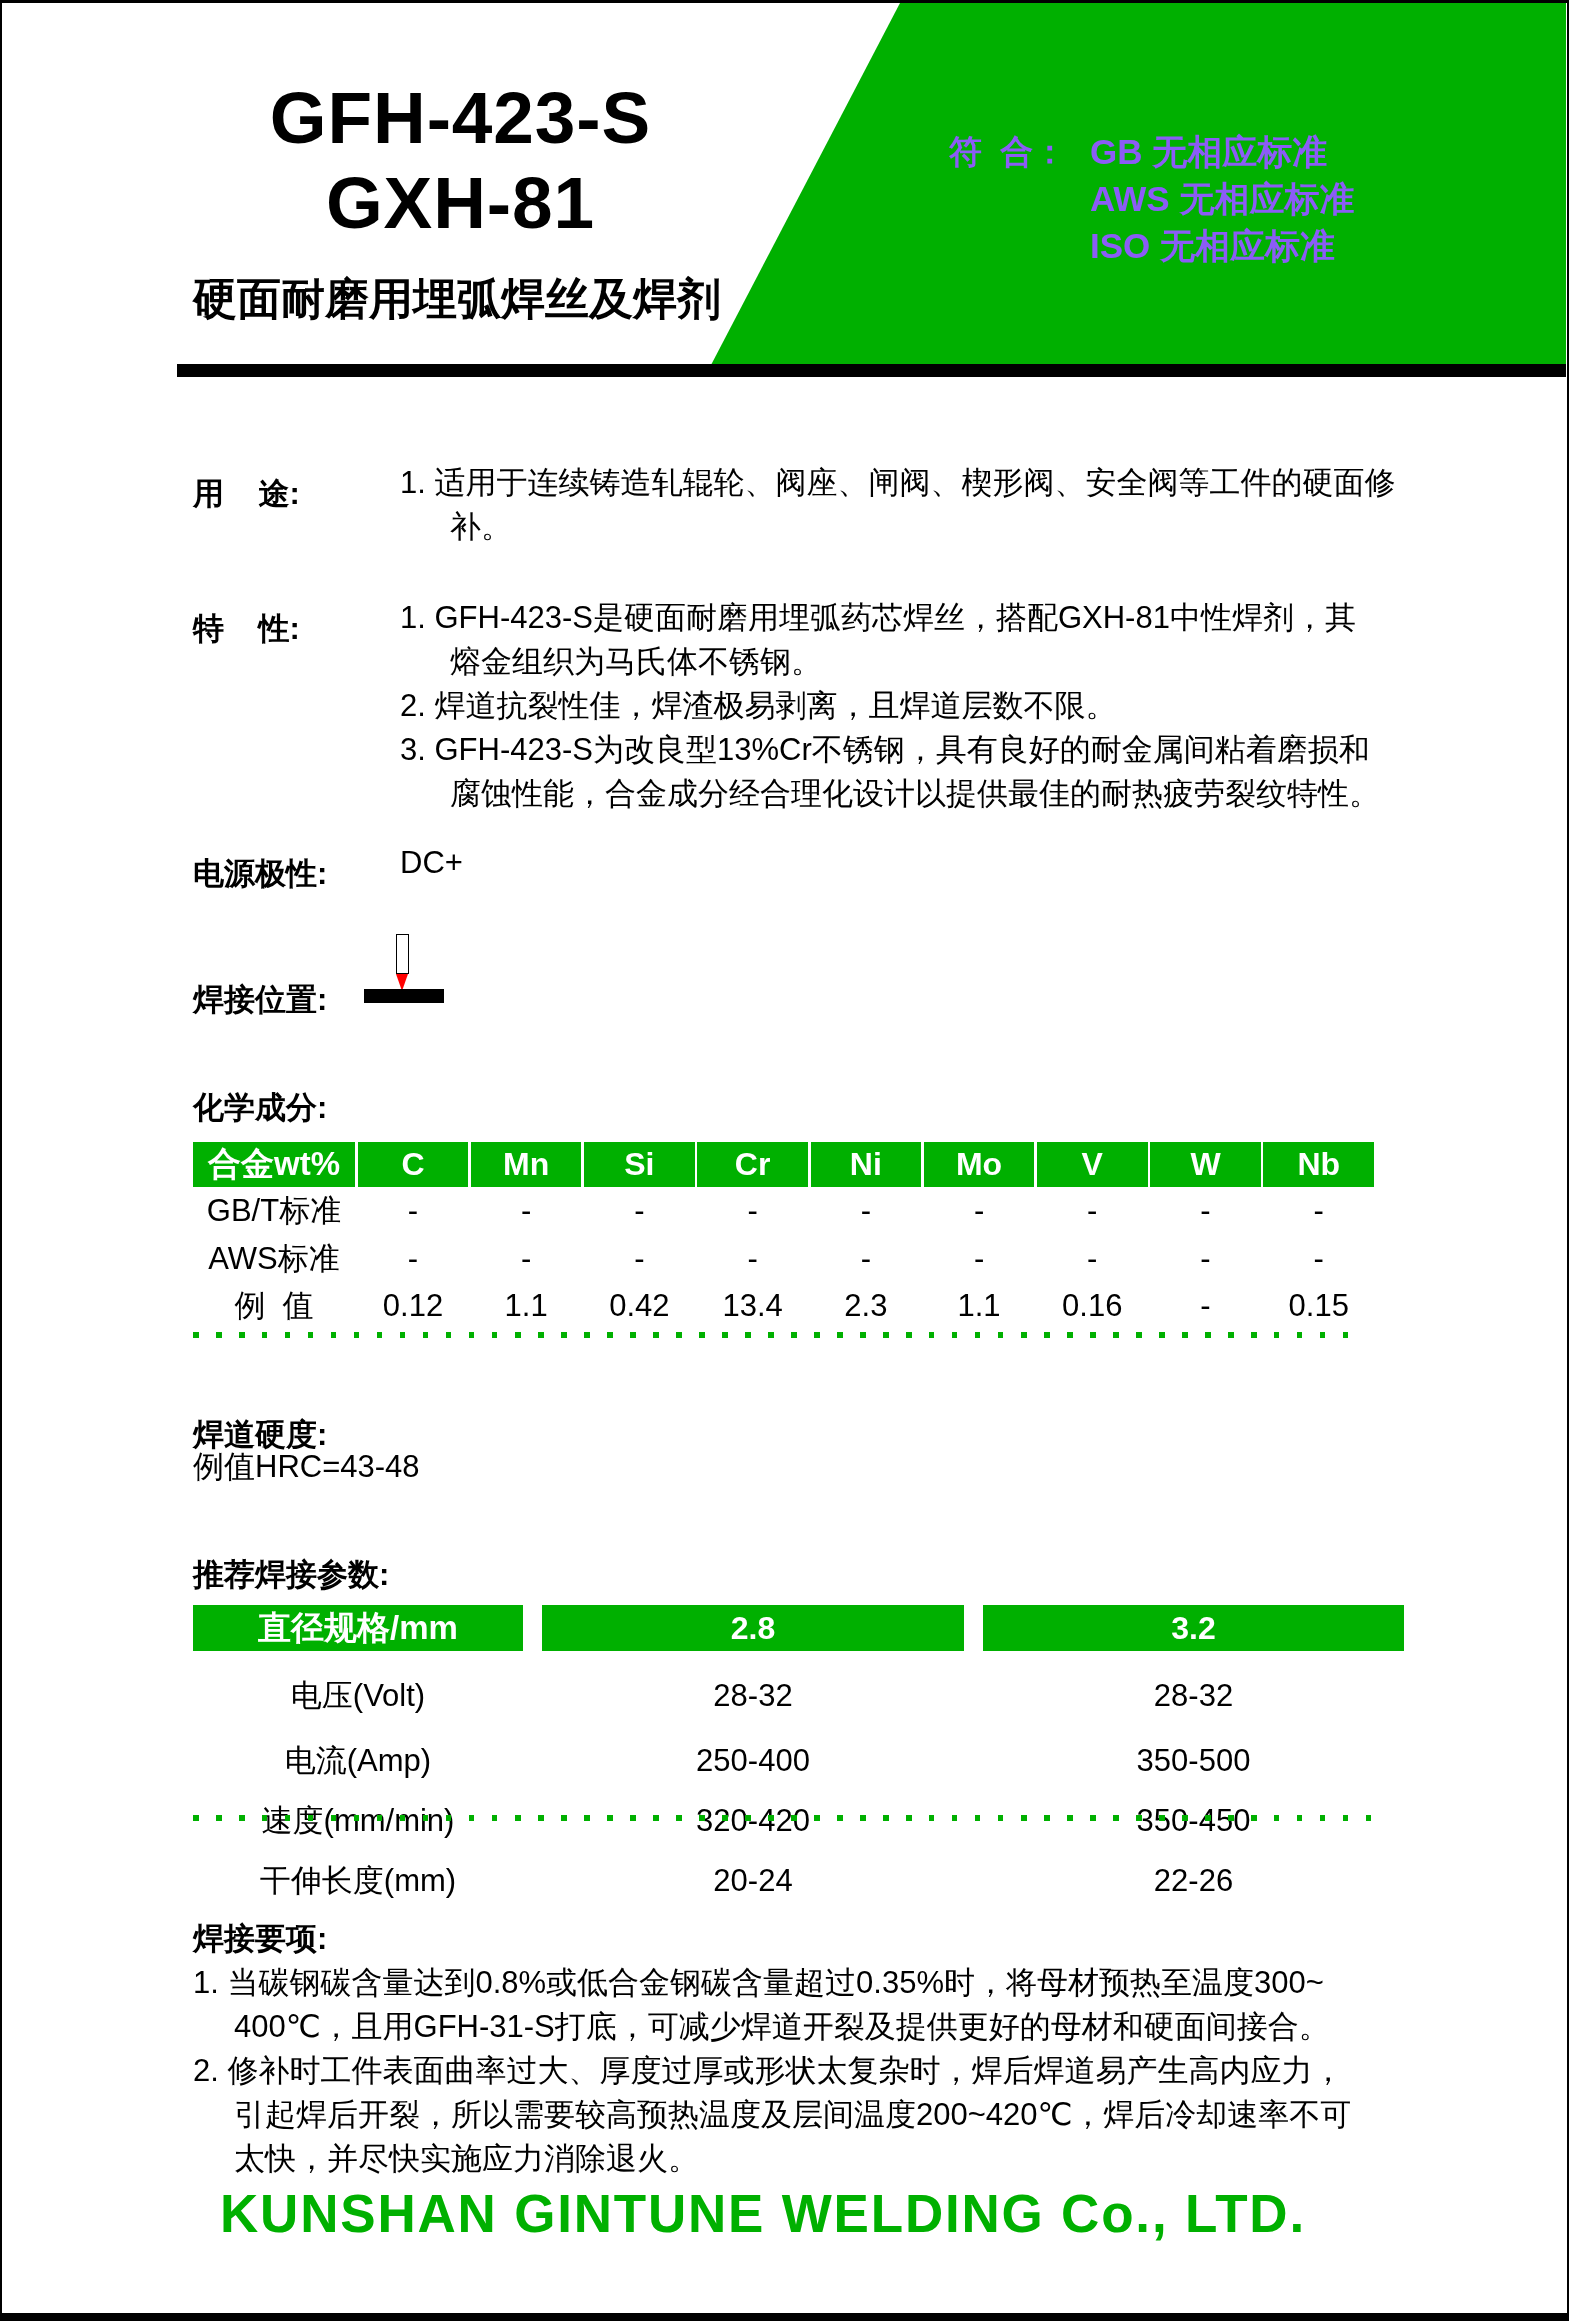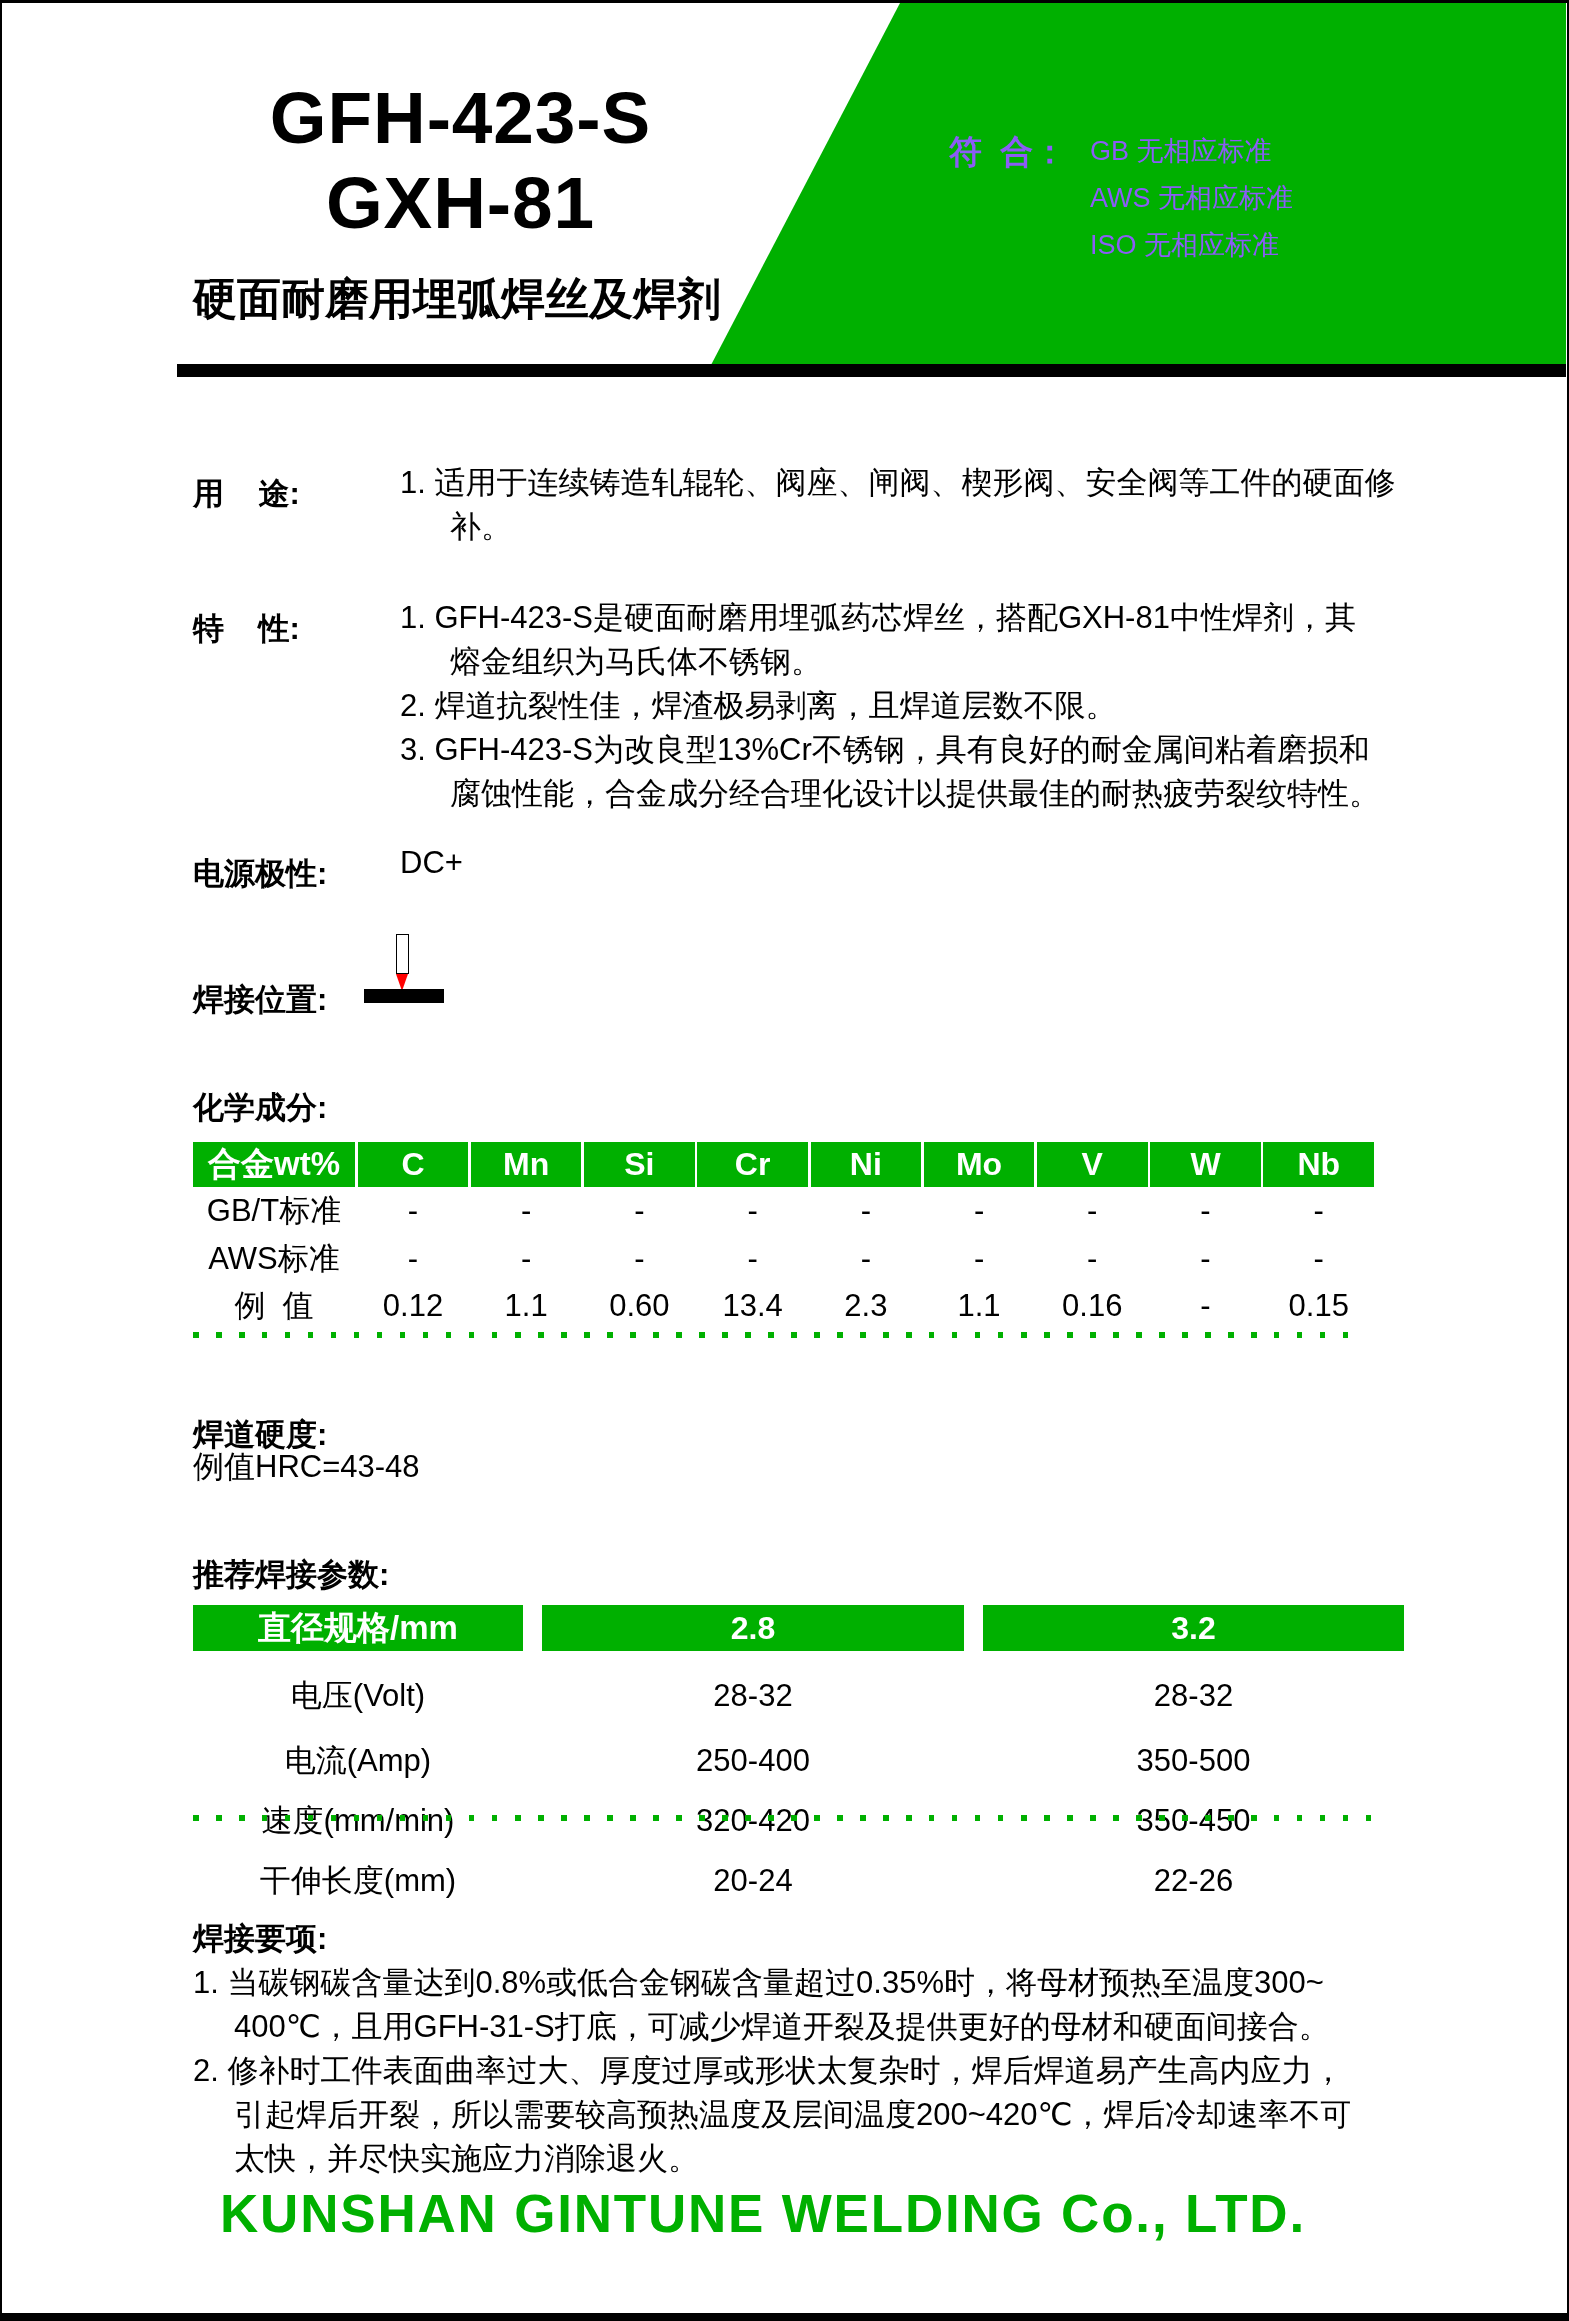--- a/index.html
+++ b/index.html
@@ -17,21 +17,21 @@
     background:#00b000;
     clip-path:polygon(898px 0, 1564px 0, 1564px 362px, 709px 362px);
   }
   .header-rule { position:absolute; left:175px; top:361px; width:1389px; height:12.7px; background:#000; }
   .title1 { left:235px; top:73px;  width:447px; text-align:center; font-size:73px; font-weight:bold; letter-spacing:0.9px; white-space:nowrap; }
   .title2 { left:235px; top:158px; width:447px; text-align:center; font-size:73px; font-weight:bold; letter-spacing:0.9px; white-space:nowrap; }
   .subtitle { left:191px; top:267px; font-size:44px; font-weight:bold; white-space:pre; }
   .standards { left:947px; top:125px; display:flex; color:#8b5cf6; }
   .standards .lbl { font-size:33px; font-weight:bold; line-height:47px; white-space:pre; }
   .standards .items { margin-left:23.6px; }
-  .standards .item { font-size:27px; line-height:47px; white-space:pre; }
+  .standards .item { font-size:35px; line-height:47px; white-space:pre;font-weight:bold; }
 
   
   .sec-label { position:absolute; left:0; top:12px; font-size:31px; font-weight:bold; white-space:pre; }
   .sec-body  { position:absolute; left:171px; top:0; font-size:31px;margin-left:36px; }
   .line { line-height:44px; white-space:pre; }
   .indent { padding-left:50px; }
 
   #sec-usage    { left:191px; top:458px;  }
   #sec-features { left:191px; top:593px;  }
   #sec-polarity { left:191px; top:838px;  }
@@ -165,21 +165,21 @@
     <div class="cell bd">-</div>
     <div class="cell bd">-</div>
     <div class="cell bd">-</div>
     <div class="cell bd">-</div>
     <div class="cell bd">-</div>
     <div class="cell bd">-</div>
 
     <div class="cell bd">例  值</div>
     <div class="cell bd">0.12</div>
     <div class="cell bd">1.1</div>
-    <div class="cell bd">0.60</div>
+    <div class="cell bd">0.42</div>
     <div class="cell bd">13.4</div>
     <div class="cell bd">2.3</div>
     <div class="cell bd">1.1</div>
     <div class="cell bd">0.16</div>
     <div class="cell bd">-</div>
     <div class="cell bd">0.15</div>
   </div>
   <div class="dotted" id="dotted-chem"></div>
 
   <div class="abs" id="sec-hardness">

